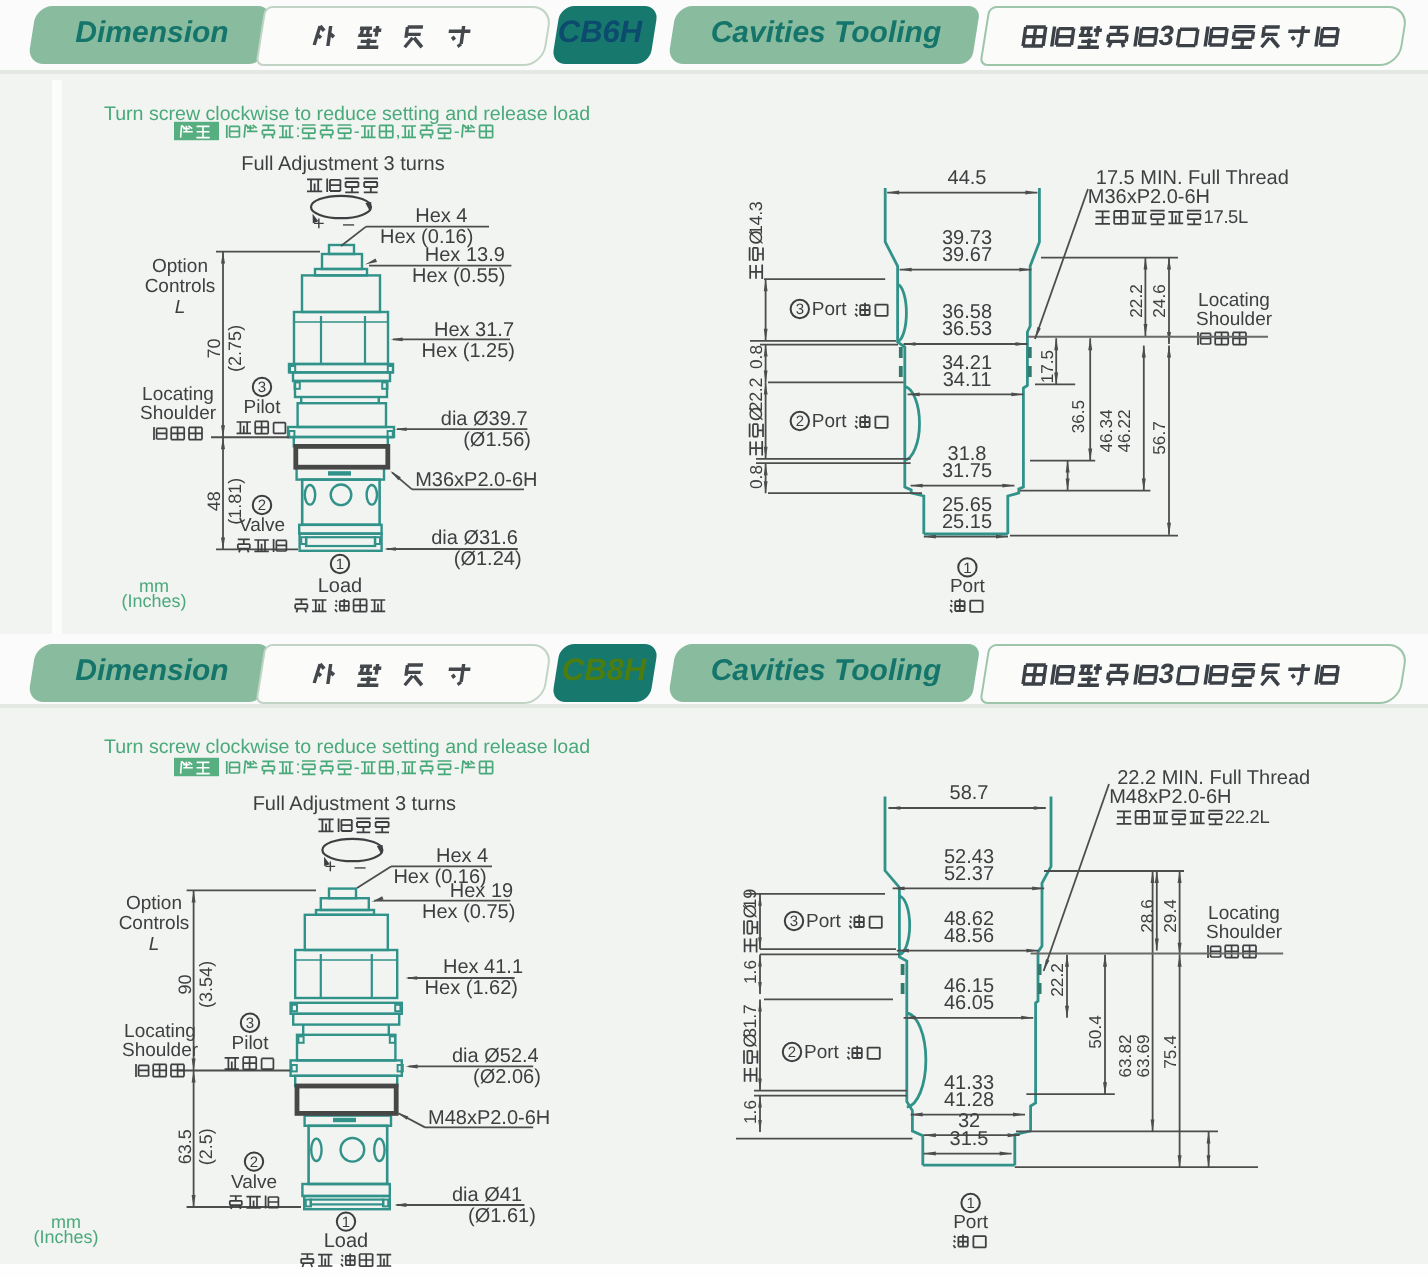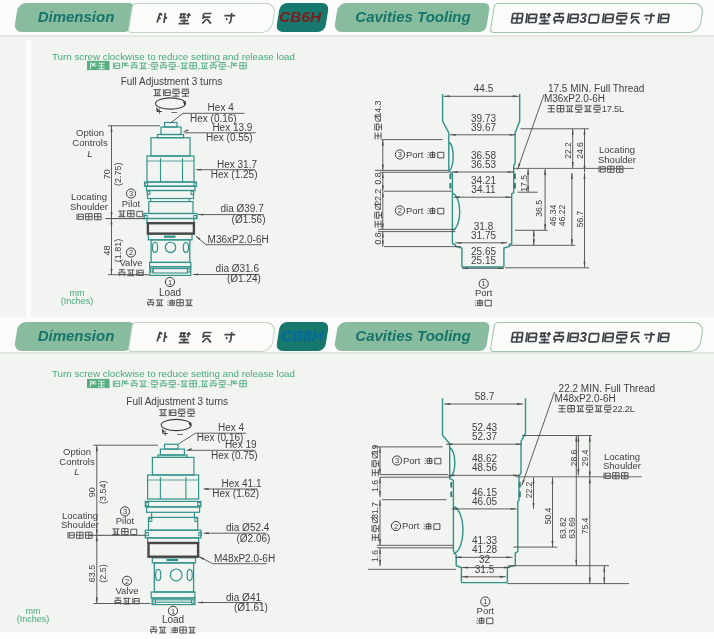--- a/index.html
+++ b/index.html
@@ -7,29 +7,29 @@
 </style></head>
 <body>
 <div class="hdr" style="top:0;"></div>
 <div class="hdr" style="top:317px;"></div>
 <div style="position:absolute;left:0;top:35px;width:714px;height:2px;background:#e3e8e3;"></div>
 <div style="position:absolute;left:0;top:352px;width:714px;height:2px;background:#e3e8e3;"></div>
 <div style="position:absolute;left:16px;top:3px;width:117px;height:29px;background:#89bb9e;border-radius:8px 6px 6px 8px;transform:skewX(-9deg);"></div>
 <div style="position:absolute;left:30px;top:8px;width:92px;text-align:center;font:bold italic 15px 'Liberation Sans',sans-serif;color:#15756b;">Dimension</div>
 <div style="position:absolute;left:130px;top:3px;width:142px;height:28px;background:#fbfcfa;border:1px solid #c2d4c5;border-radius:4px 10px 10px 4px;transform:skewX(-9deg);"></div>
 <div style="position:absolute;left:277.5px;top:3px;width:49px;height:29px;background:#17786e;border-radius:7px;transform:skewX(-9deg);"></div>
-<div style="position:absolute;left:277.5px;top:7.5px;width:45px;text-align:center;font:bold italic 15.5px 'Liberation Sans',sans-serif;color:#7f1d1d;">CB6H</div>
+<div style="position:absolute;left:277.5px;top:7.5px;width:45px;text-align:center;font:bold italic 15.5px 'Liberation Sans',sans-serif;color:#0c4a6e;">CB6H</div>
 <div style="position:absolute;left:336px;top:3px;width:152px;height:29px;background:#89bb9e;border-radius:8px 6px 6px 8px;transform:skewX(-9deg);"></div>
 <div style="position:absolute;left:345px;top:8px;width:136px;text-align:center;font:bold italic 15px 'Liberation Sans',sans-serif;color:#15756b;">Cavities Tooling</div>
 <div style="position:absolute;left:492px;top:3px;width:208px;height:28px;background:#fbfcfa;border:1px solid #9cc5aa;border-radius:4px 10px 10px 4px;transform:skewX(-9deg);"></div>
 <div style="position:absolute;left:16px;top:322.3px;width:117px;height:29px;background:#89bb9e;border-radius:8px 6px 6px 8px;transform:skewX(-9deg);"></div>
 <div style="position:absolute;left:30px;top:327.3px;width:92px;text-align:center;font:bold italic 15px 'Liberation Sans',sans-serif;color:#15756b;">Dimension</div>
 <div style="position:absolute;left:130px;top:322.3px;width:142px;height:28px;background:#fbfcfa;border:1px solid #c2d4c5;border-radius:4px 10px 10px 4px;transform:skewX(-9deg);"></div>
 <div style="position:absolute;left:277.5px;top:322.3px;width:49px;height:29px;background:#17786e;border-radius:7px;transform:skewX(-9deg);"></div>
-<div style="position:absolute;left:277.5px;top:326.8px;width:49px;text-align:center;font:bold italic 15.5px 'Liberation Sans',sans-serif;color:#0369a1;">CB8H</div>
+<div style="position:absolute;left:277.5px;top:326.8px;width:49px;text-align:center;font:bold italic 15.5px 'Liberation Sans',sans-serif;color:#4d7c0f;">CB8H</div>
 <div style="position:absolute;left:336px;top:322.3px;width:152px;height:29px;background:#89bb9e;border-radius:8px 6px 6px 8px;transform:skewX(-9deg);"></div>
 <div style="position:absolute;left:345px;top:327.3px;width:136px;text-align:center;font:bold italic 15px 'Liberation Sans',sans-serif;color:#15756b;">Cavities Tooling</div>
 <div style="position:absolute;left:492px;top:322.3px;width:208px;height:28px;background:#fbfcfa;border:1px solid #9cc5aa;border-radius:4px 10px 10px 4px;transform:skewX(-9deg);"></div>
 <div style="position:absolute;left:26px;top:40px;width:5px;height:277px;background:#fbfdfb;"></div>
 <div style="position:absolute;left:0;top:632px;width:714px;height:7px;background:#fdfefd;"></div>
 <svg width="714" height="639" viewBox="0 0 714 639" style="position:absolute;left:0;top:0;">
 <text x="173.5" y="60.0" text-anchor="middle" style="font:normal 9.8px 'Liberation Sans',sans-serif;fill:#49a97a">Turn screw clockwise to reduce setting and release load</text>
     <rect x="87.0" y="60.9" width="22.5" height="9.2" fill="#57ae80"></rect>
     <path d="M90.8 62.7L90.3 68.8M90.8 62.7L92.6 64.3M93.2 62.9L93.2 65.9M91.6 64.3L94.8 64.3M94.2 62.9L96.1 64.3M91.6 65.9L96.4 65.9" stroke="#ffffff" stroke-width="0.80" fill="none"></path>
     <path d="M98.3 63.2L104.7 63.2M98.3 65.9L104.7 65.9M98.2 68.8L104.9 68.8M101.5 63.2L101.5 68.8" stroke="#ffffff" stroke-width="0.80" fill="none"></path>

